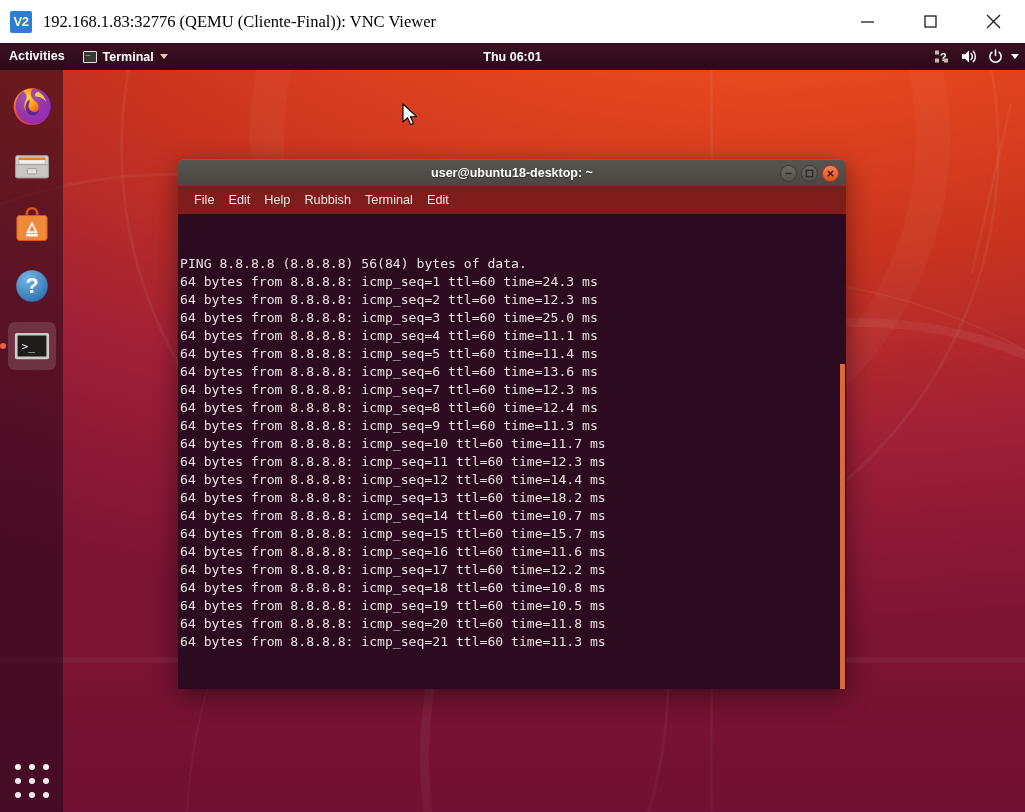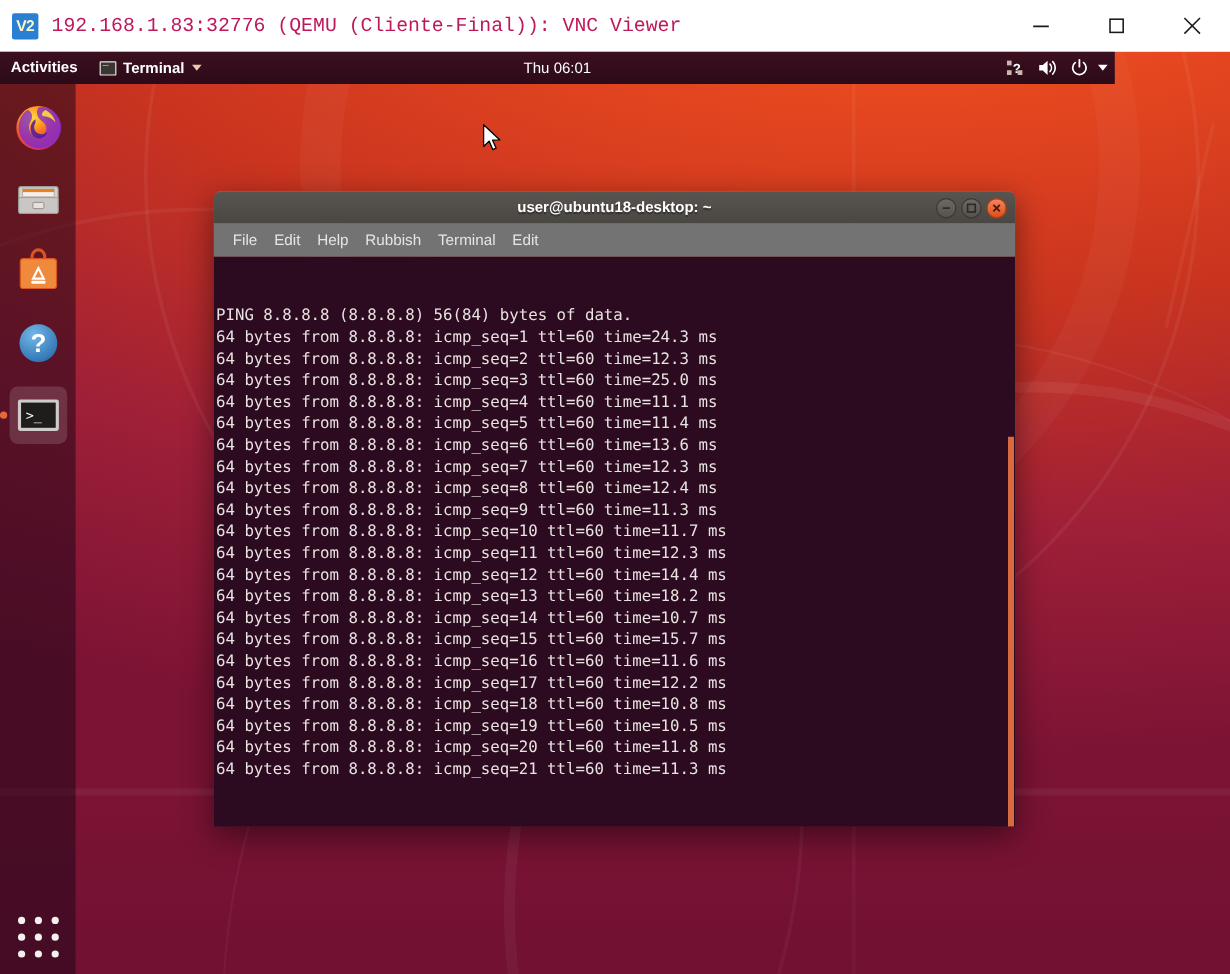--- a/index.html
+++ b/index.html
@@ -19,22 +19,22 @@
     display:flex; align-items:center;
   }
   #vnc-logo {
     width:22px; height:22px; margin-left:10px; margin-right:11px;
     background:#2a7fd4; border-radius:2px;
     color:#fef9c3; font-size:13px; font-weight:bold;
     display:flex; align-items:center; justify-content:center;
     font-family:"Liberation Sans", sans-serif; letter-spacing:-0.5px;
   }
   #vnc-title-text {
-    font-size:16.5px; color:#be185d; white-space:nowrap;
-    font-family:Liberation Mono, monospace;
+    font-size:16.5px; color:#000000; white-space:nowrap;
+    font-family:Liberation Serif, serif;
   }
   #vnc-win-controls {
     position:absolute; right:0; top:0; height:43px;
     display:flex; align-items:center;
   }
   .vnc-ctrl {
     width:63px; height:43px; display:flex; align-items:center; justify-content:center;
     cursor:default;
   }
   .vnc-ctrl svg { display:block; }
@@ -88,21 +88,21 @@
     position:absolute; left:990px; top:60px; width:3px; height:170px;
     background:rgba(255,255,255,0.05); transform:skewX(-13deg);
   }
   #wp-dark-bottom {
     position:absolute; left:0; bottom:0; width:1025px; height:155px;
     background:linear-gradient(to bottom, rgba(90,10,45,0) 0%, rgba(95,12,48,0.32) 100%);
   }
 
   
   #gnome-topbar {
-    position:absolute; left:0; top:0; width:929px; height:27px;
+    position:absolute; left:0; top:0; width:1025px; height:27px;
     background:#380c2a;
     background:linear-gradient(to bottom,#3c1020 0%,#2c0a18 100%);
     display:flex; align-items:center;
     color:#f2f1f0; font-size:12.5px; font-weight:bold;
     z-index:40;
   }
   #gnome-topbar::before {
     content:""; position:absolute; inset:0;
     background:rgba(0,0,0,0.0);
   }
@@ -123,21 +123,21 @@
     content:"_"; position:absolute; left:2px; top:-4px; color:#fff;
     font-size:8px; font-family:"Liberation Mono", monospace;
   }
   #appmenu-label { font-size:12.5px; font-weight:bold; color:#fff; }
   #appmenu-caret {
     width:0;height:0;border-left:4.5px solid transparent;border-right:4.5px solid transparent;
     border-top:5px solid #e9c9a8;
   }
   #gnome-clock {
     position:absolute; left:0; right:0; text-align:center;
-    font-size:12.5px; font-weight:normal; color:#ffffff; z-index:1;
+    font-size:12.5px; font-weight:bold; color:#ffffff; z-index:1;
   }
   #gnome-status {
     position:absolute; right:6px; top:0; height:27px;
     display:flex; align-items:center; gap:9px; z-index:2;
   }
   .status-ico { display:block; cursor:default; }
   #status-caret {
     width:0;height:0;border-left:4.5px solid transparent;border-right:4.5px solid transparent;
     border-top:5px solid #ffffff; margin-left:-1px;
   }
@@ -208,21 +208,21 @@
     width:17px; height:17px; border-radius:50%;
     display:flex; align-items:center; justify-content:center;
     cursor:default; position:relative;
     background:linear-gradient(to bottom,#6d6864,#56524e);
     border:1px solid #3b3835;
   }
   .term-btn.close { background:linear-gradient(to bottom,#f08763,#e04d18); border-color:#b33c10; }
   .term-btn svg { display:block; }
 
   #term-menubar {
-    height:28px; background:#737373;
+    height:28px; background:#7f1d1d;
     display:flex; align-items:center; padding-left:9px; gap:0;
   }
   .menu-item {
     color:#e8e4e1; font-size:12.7px; padding:0 7px; height:28px; line-height:28px;
     cursor:default; font-family:"Liberation Sans", sans-serif;
   }
 
   #term-body {
     position:relative; height:475px; background:#2c0b20;
     overflow:hidden;

